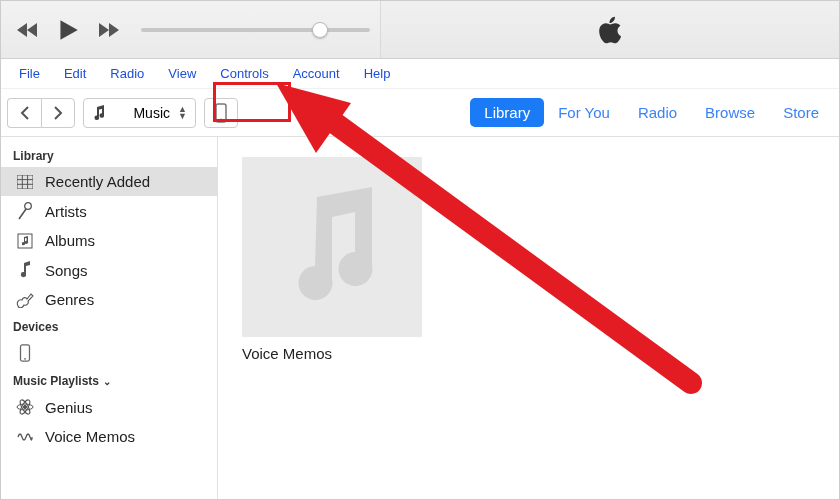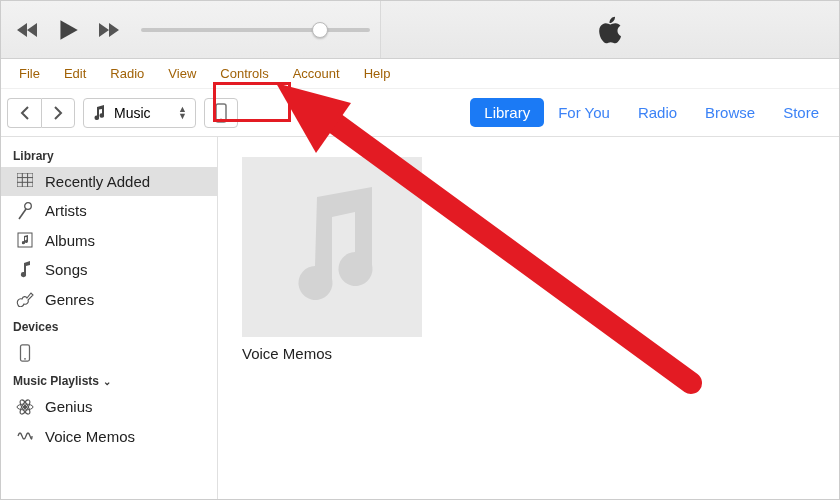--- a/index.html
+++ b/index.html
@@ -4,39 +4,39 @@
 <style>
 * { margin:0; padding:0; box-sizing:border-box; font-family:-apple-system,BlinkMacSystemFont,"Segoe UI",Arial,sans-serif; }
 body { width:840px; height:500px; background:#fff; position:relative; overflow:hidden; border:1px solid #ccc; }
 .titlebar { height:58px; display:flex; align-items:stretch; border-bottom:1px solid #d0d0d0; }
 .player-section { width:380px; background:linear-gradient(#f2f2f2,#eaeaea); display:flex; align-items:center; padding:0 10px; gap:6px; border-right:1px solid #d9d9d9; }
 .transport-btn { width:34px; height:34px; background:none; border:none; display:flex; align-items:center; justify-content:center; cursor:pointer; }
 .track-area { flex:1; height:28px; display:flex; align-items:center; margin-left:10px; position:relative; }
 .track-rail { height:4px; background:#c7c7c7; flex:1; border-radius:2px; position:relative; }
 .track-knob { position:absolute; top:50%; left:78%; transform:translate(-50%,-50%); width:16px; height:16px; background:#fff; border:1px solid #bbb; border-radius:50%; box-shadow:0 1px 2px rgba(0,0,0,.2); }
 .logo-section { flex:1; background:linear-gradient(#f0f0f0,#e8e8e8); display:flex; align-items:center; justify-content:center; }
-.menubar { height:30px; display:flex; align-items:center; padding:0 8px; gap:4px; background:#fff; font-size:13px; color:#a16207; border-bottom:1px solid #f0f0f0; }
+.menubar { height:30px; display:flex; align-items:center; padding:0 8px; gap:4px; background:#fff; font-size:13px; color:#1d4ed8; border-bottom:1px solid #f0f0f0; }
 .menu-item { padding:4px 10px; cursor:pointer; }
-.toolbar { height:48px; display:flex; align-items:center; padding:0 6px; border-bottom:1px solid #e0e0e0; }
+.toolbar { height:48px; display:flex; align-items:center; padding:0 6px; border-bottom:1px solid #e0e0e0;text-align:right; }
 .nav-buttons { display:flex; }
 .nav-buttons button { width:34px; height:30px; background:#fff; border:1px solid #ccc; display:flex; align-items:center; justify-content:center; font-size:16px; color:#555; cursor:pointer; }
 .nav-buttons button:first-child { border-radius:4px 0 0 4px; border-right:none; }
 .nav-buttons button:last-child { border-radius:0 4px 4px 0; }
 .source-dd { margin-left:8px; height:30px; border:1px solid #ccc; border-radius:4px; display:flex; align-items:center; padding:0 8px; gap:8px; cursor:pointer; font-size:14px; }
 .source-dd .label { min-width:56px; }
 .updown { display:flex; flex-direction:column; line-height:7px; font-size:9px; color:#555; }
 .device-btn { margin-left:8px; width:34px; height:30px; border:1px solid #ccc; border-radius:4px; background:#fff; display:flex; align-items:center; justify-content:center; cursor:pointer; }
 .red-box { position:absolute; top:81px; left:212px; width:78px; height:40px; border:3px solid #e31b23; pointer-events:none; }
 .tabs { margin-left:auto; display:flex; gap:0; align-items:center; font-size:15px; }
 .tab { padding:6px 14px; color:#3b82f6; cursor:pointer; }
 .tab.active { background:#1b7af5; color:#fff; border-radius:5px; }
 .body-area { display:flex; height:calc(500px - 58px - 30px - 48px); }
 .sidebar { width:217px; border-right:1px solid #e0e0e0; overflow:auto; padding-top:6px; }
 .side-group-title { font-size:12px; font-weight:700; color:#333; padding:6px 12px 4px; display:flex; align-items:center; gap:4px; }
-.side-item { display:flex; gap:10px; padding:6px 14px; font-size:15px; color:#222; cursor:pointer; }
+.side-item { display:flex; align-items:center; gap:10px; padding:6px 14px; font-size:15px; color:#222; cursor:pointer; }
 .side-item.selected { background:#e0e0e0; }
 .side-item .ic { width:20px; display:flex; justify-content:center; color:#555; }
 .content { flex:1; padding:20px 24px; overflow:auto; }
 .album-tile { width:180px; }
 .album-art { width:180px; height:180px; background:#e9e9e9; display:flex; align-items:center; justify-content:center; }
 .album-title { margin-top:8px; font-size:15px; color:#222; }
 .arrow-svg { position:absolute; top:82px; left:270px; pointer-events:none; }
 .chev { font-size:10px; color:#333; }
 </style>
 </head>

